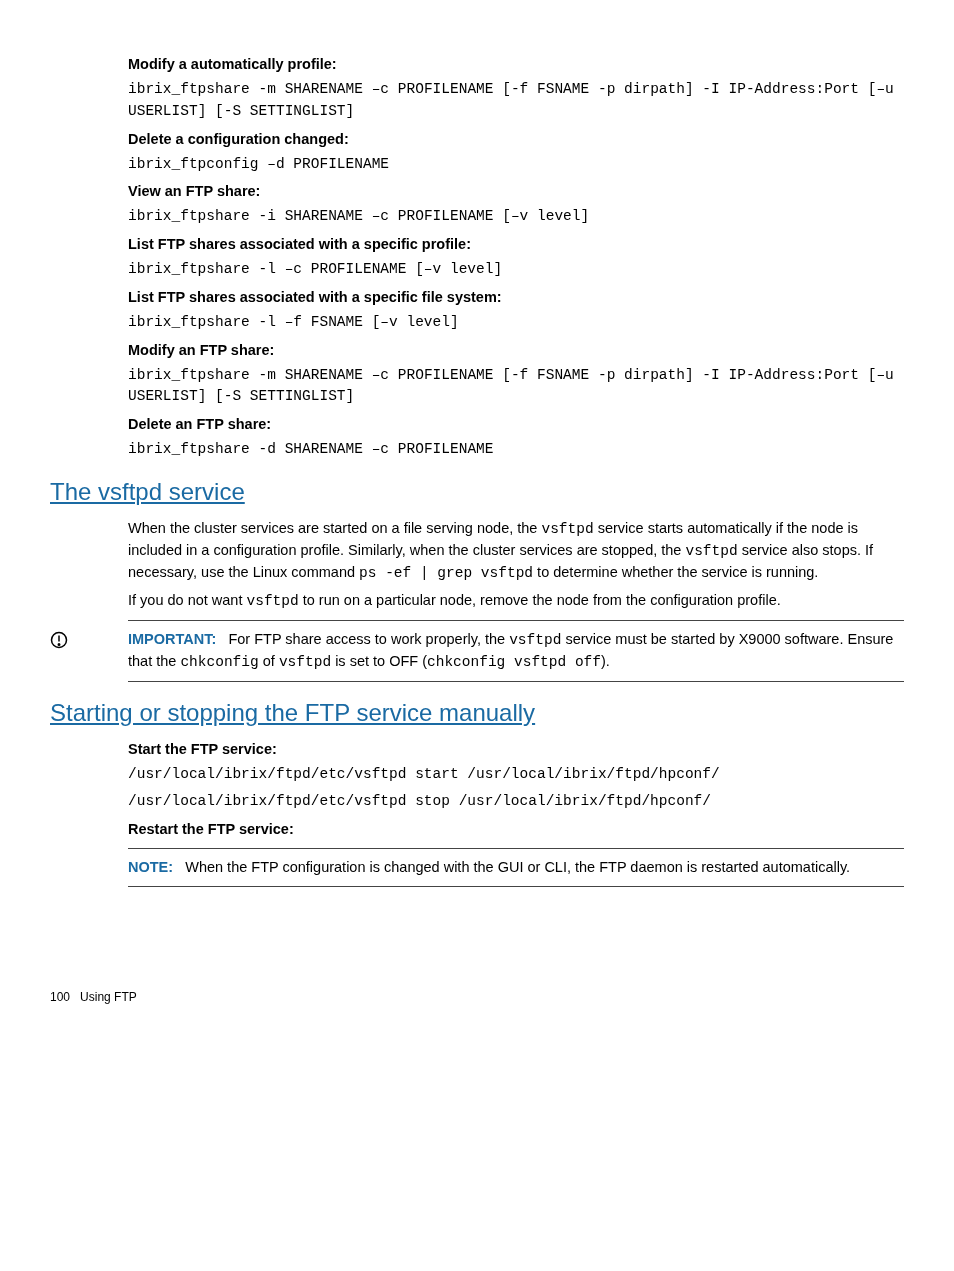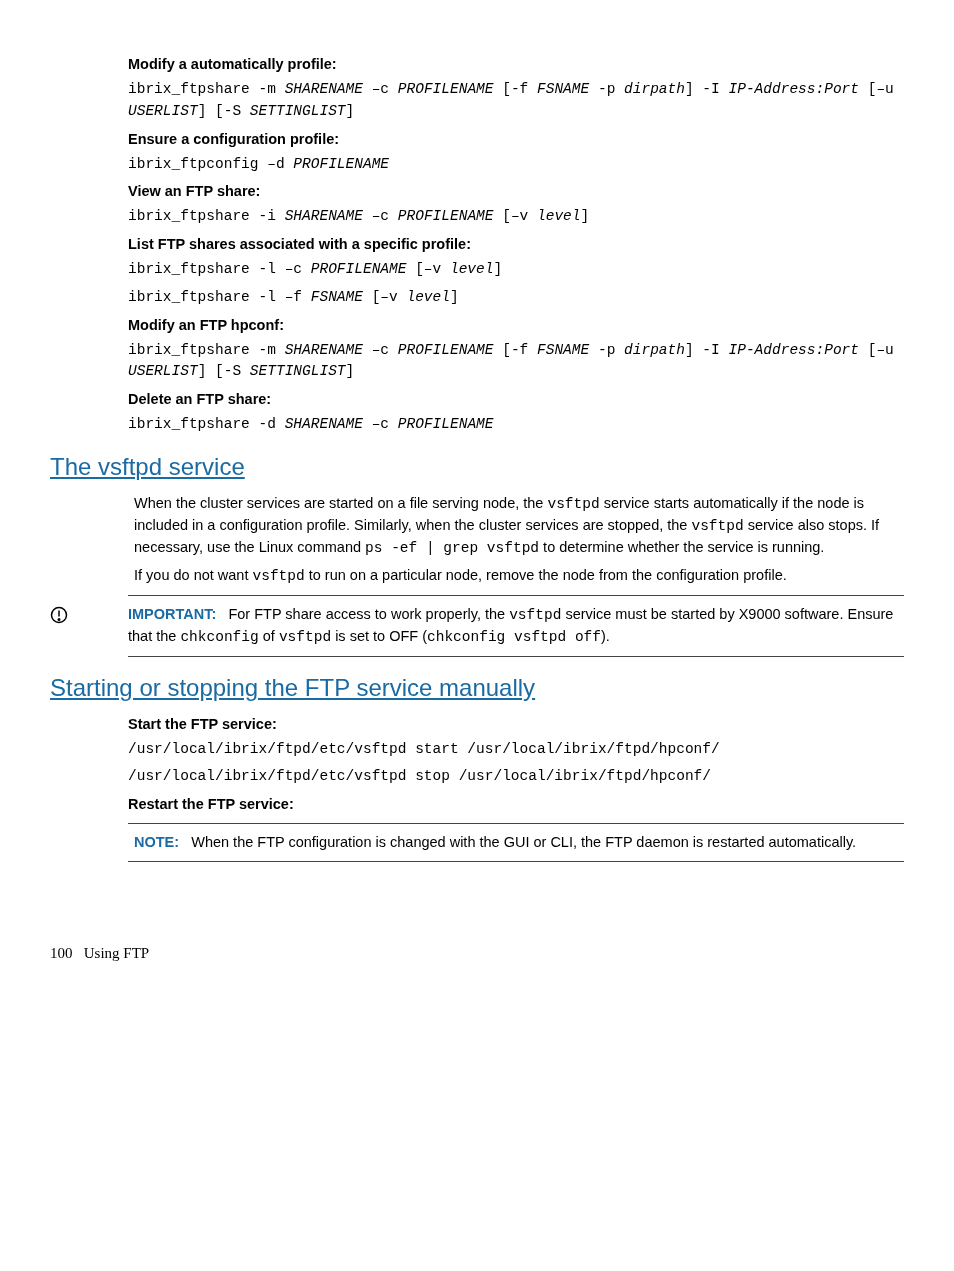--- a/index.html
+++ b/index.html
@@ -20,34 +20,33 @@
     font-weight: bold;
     margin: 6px 0 4px 0;
   }
   .code-block {
     font-family: "Courier New", monospace;
     white-space: pre-wrap;
     margin: 2px 0 6px 0;
     line-height: 1.5;
   }
   .code-italic {
-    font-style: italic;
     text-align: right;
   }
   h2.section {
     font-family: Arial, Helvetica, sans-serif;
     font-weight: normal;
     color: #1a6aa3;
     font-size: 24px;
     margin: 14px 0 8px 0;
     padding: 0;
     text-decoration: underline;
   }
   .para {
-    margin: 6px 6px;
+    margin: 6px 0;
   }
   .mono-inline {
     font-family: "Courier New", monospace;
   }
   hr.rule {
     border: none;
     border-top: 1px solid #444;
     margin: 8px 0 8px 0;
   }
   .important-row {
@@ -70,46 +69,46 @@
   .important-label {
     font-weight: bold;
     color: #1a6aa3;
   }
   .note-label {
     font-weight: bold;
     color: #1a6aa3;
     text-align: right;
   }
   .footer {
-    margin-top: 81px;
-    font-size: 15px;
+    margin-top: 102px;
+    font-size: 12px;
     color: #000;
-    font-family: Liberation Serif, serif;
   }
 </style>
 </head>
 <body>
 
 <div class="content">
 
   <div class="bold-label">Modify a automatically profile:</div>
   <div class="code-block"><span>ibrix_ftpshare -m </span><span class="code-italic">SHARENAME</span><span> –c </span><span class="code-italic">PROFILENAME</span><span> [-f </span><span class="code-italic">FSNAME</span><span> -p </span><span class="code-italic">dirpath</span><span>] -I </span><span class="code-italic">IP-Address:Port</span><span> [–u </span><span class="code-italic">USERLIST</span><span>] [-S </span><span class="code-italic">SETTINGLIST</span><span>]</span></div>
 
-  <div class="bold-label">Ensure a configuration profile:</div>
+  <div class="bold-label">Delete a configuration changed:</div>
   <div class="code-block"><span>ibrix_ftpconfig –d </span><span class="code-italic">PROFILENAME</span></div>
 
   <div class="bold-label">View an FTP share:</div>
   <div class="code-block"><span>ibrix_ftpshare -i </span><span class="code-italic">SHARENAME</span><span> –c </span><span class="code-italic">PROFILENAME</span><span> [–v </span><span class="code-italic">level</span><span>]</span></div>
 
   <div class="bold-label">List FTP shares associated with a specific profile:</div>
   <div class="code-block"><span>ibrix_ftpshare -l –c </span><span class="code-italic">PROFILENAME</span><span> [–v </span><span class="code-italic">level</span><span>]</span></div>
 
+  <div class="bold-label">List FTP shares associated with a specific file system:</div>
   <div class="code-block"><span>ibrix_ftpshare -l –f </span><span class="code-italic">FSNAME</span><span> [–v </span><span class="code-italic">level</span><span>]</span></div>
 
-  <div class="bold-label">Modify an FTP hpconf:</div>
+  <div class="bold-label">Modify an FTP share:</div>
   <div class="code-block"><span>ibrix_ftpshare -m </span><span class="code-italic">SHARENAME</span><span> –c </span><span class="code-italic">PROFILENAME</span><span> [-f </span><span class="code-italic">FSNAME</span><span> -p </span><span class="code-italic">dirpath</span><span>] -I </span><span class="code-italic">IP-Address:Port</span><span> [–u </span><span class="code-italic">USERLIST</span><span>] [-S </span><span class="code-italic">SETTINGLIST</span><span>]</span></div>
 
   <div class="bold-label">Delete an FTP share:</div>
   <div class="code-block"><span>ibrix_ftpshare -d </span><span class="code-italic">SHARENAME</span><span> –c </span><span class="code-italic">PROFILENAME</span></div>
 </div>
 
 <h2 class="section">The vsftpd service</h2>
 <div class="content">
   <div class="para"><span>When the cluster services are started on a file serving node, the </span><span class="mono-inline">vsftpd</span><span> service starts automatically if the node is included in a configuration profile. Similarly, when the cluster services are stopped, the </span><span class="mono-inline">vsftpd</span><span> service also stops. If necessary, use the Linux command </span><span class="mono-inline">ps -ef | grep vsftpd</span><span> to determine whether the service is running.</span></div>
   <div class="para"><span>If you do not want </span><span class="mono-inline">vsftpd</span><span> to run on a particular node, remove the node from the configuration profile.</span></div>

